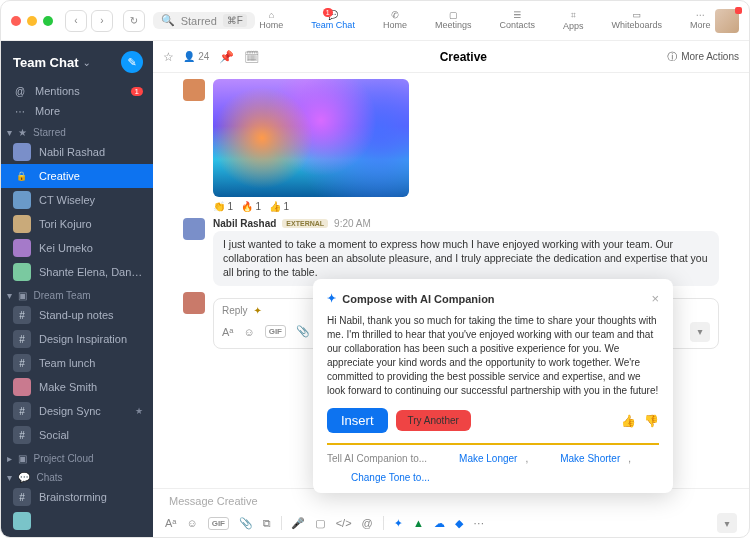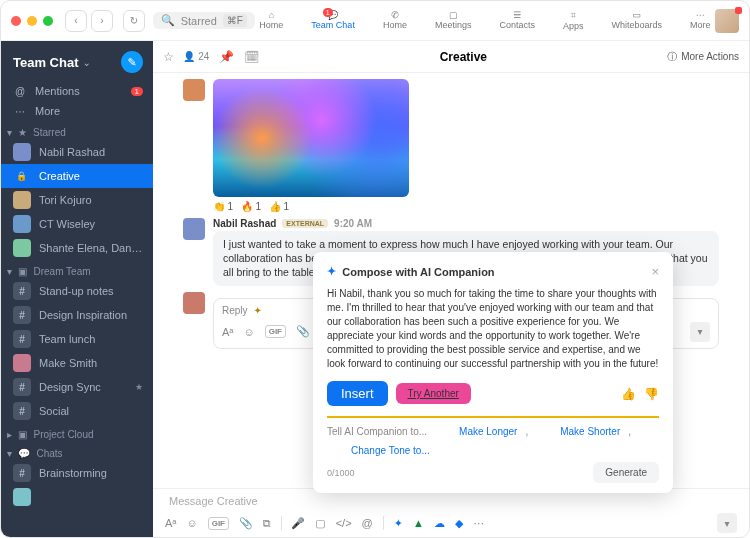--- a/index.html
+++ b/index.html
@@ -45,38 +45,38 @@
   radial-gradient(circle at 25% 50%, #ff9a4a 0%, transparent 32%),
   radial-gradient(circle at 55% 35%, #d86bff 0%, transparent 42%),
   radial-gradient(circle at 85% 45%, #4a6eff 0%, transparent 50%),
   linear-gradient(180deg, #b98bff 0%, #6a55ff 40%, #2cc0e8 68%, #0a5e9e 100%);
 }
 .reactions { display: flex; gap: 8px; margin-top: 4px; font-size: 10px; color: #555; }
 .react { display: flex; align-items: center; gap: 2px; }
 .msg-meta { display: flex; align-items: center; gap: 6px; font-size: 10px; }
 .msg-name { font-weight: 600; color: #333; }
 .ext-badge { background: #f0e9d6; color: #8a7a3a; font-size: 7px; padding: 1px 4px; border-radius: 3px; font-weight: 600; }
-.msg-time { color: #999; font-weight: bold; }
+.msg-time { color: #999; }
 .bubble { background: #f3f4f6; border-radius: 8px; padding: 6px 10px; font-size: 10.5px; color: #333; line-height: 1.35; margin-top: 2px; }
 .reply-box { border: 1px solid #e5e5e5; border-radius: 8px; margin-top: 6px; padding: 6px 8px; }
 .reply-top { font-size: 10px; color: #888; display: flex; align-items: center; gap: 6px; }
 .reply-toolbar { display: flex; gap: 10px; margin-top: 6px; font-size: 11px; color: #888; align-items: center; flex-wrap: wrap; }
 .tb-ic { cursor: pointer; }
 .tb-sep { width: 1px; height: 14px; background: #e2e2e2; }
 .tb-accent { color: #0d73f0; }
 .tb-green { color: #0a8a3e; }
 .tb-blue { color: #0d73f0; }
 .filter-chip { width: 20px; height: 20px; background: #f0f0f0; border-radius: 4px; display: flex; align-items: center; justify-content: center; color: #888; font-size: 10px; margin-left: auto; }
 .ai-popover { position: absolute; left: 160px; right: 76px; bottom: 44px; background: #fff; border-radius: 8px; box-shadow: 0 4px 24px rgba(0,0,0,0.18); padding: 12px 14px 10px 14px; font-size: 11px; }
 .ai-head { display: flex; align-items: center; gap: 6px; font-weight: 600; font-size: 11px; color: #333; margin-bottom: 8px; }
 .ai-close { margin-left: auto; color: #aaa; cursor: pointer; font-size: 13px; font-weight: 400; }
 .ai-body { font-size: 10px; color: #333; line-height: 1.4; margin-bottom: 10px; }
 .ai-btn-row { display: flex; align-items: center; gap: 8px; margin-bottom: 10px; }
 .btn-primary { background: #0d73f0; color: #fff; border: none; border-radius: 6px; padding: 5px 14px; font-size: 13px; cursor: pointer; }
-.btn-secondary { background: #ec4899; color: #333; border: none; border-radius: 6px; padding: 5px 12px; font-size: 10px; cursor: pointer; text-decoration: underline; }
+.btn-secondary { background: #ef4444; color: #333; border: none; border-radius: 6px; padding: 5px 12px; font-size: 10px; cursor: pointer; }
 .thumbs { margin-left: auto; display: flex; gap: 8px; color: #aaa; font-size: 12px; }
 .ai-prompt-row { display: flex; align-items: center; gap: 8px; font-size: 10px; color: #888; border-top: 2px solid #eab308; padding-top: 8px; flex-wrap: wrap; }
 .ai-link { color: #0d73f0; cursor: pointer; padding-left: 24px; }
 .ai-foot-row { display: flex; align-items: center; justify-content: space-between; margin-top: 6px; font-size: 9px; color: #999; }
 .gen-btn { background: #f3f4f6; border: none; border-radius: 6px; padding: 5px 12px; font-size: 10px; color: #555; cursor: pointer; }
 .bottom-input { border-top: 1px solid #eee; padding: 4px 12px; }
 .bi-placeholder { font-size: 11px; color: #aaa; padding: 2px 4px 6px 4px; }
 .bi-toolbar { display: flex; gap: 10px; align-items: center; font-size: 11px; color: #888; }
 </style>
 </head>
@@ -166,26 +166,30 @@
     </div>
     <div class="sb-item">
         <div class="sb-av" style="background:#7a8fc9"></div>
         <span class="sb-label">Nabil Rashad</span>
       </div>
     <div class="sb-item active">
         <div class="lock-ic">🔒</div>
         <span class="sb-label">Creative</span>
       </div>
     <div class="sb-item">
+        <div class="sb-av" style="background:#6a9ac9"></div>
+        <span class="sb-label">CT Wiseley</span>
+      </div>
+    <div class="sb-item">
         <div class="sb-av" style="background:#c9aa7a"></div>
         <span class="sb-label">Tori Kojuro</span>
       </div>
     <div class="sb-item">
-        <div class="sb-av" style="background:#6a9ac9"></div>
-        <span class="sb-label">CT Wiseley</span>
+        <div class="sb-av" style="background:#a57ac9"></div>
+        <span class="sb-label">Kei Umeko</span>
       </div>
     <div class="sb-item">
         <div class="sb-av" style="background:#7ac9a0"></div>
         <span class="sb-label">Shante Elena, Daniel Bow...</span>
       </div>
 
     <div class="sb-section-head">
       <span>▾</span>
       <span>▣</span>
       <span>Dream Team</span>
@@ -336,24 +340,20 @@
         </div>
       </div>
       <div class="ai-prompt-row">
         <span>Tell AI Companion to...</span>
         <span class="ai-link">Make Longer</span>
           <span>,</span>
         <span class="ai-link">Make Shorter</span>
           <span>,</span>
         <span class="ai-link">Change Tone to...</span>
       </div>
-      <div class="ai-foot-row">
-        <span>0/1000</span>
-        <button class="gen-btn">Generate</button>
-      </div>
     </div>
 
     <div class="bottom-input">
       <div class="bi-placeholder">Message Creative</div>
       <div class="bi-toolbar">
         <span class="tb-ic">Aᵃ</span>
         <span class="tb-ic">☺</span>
         <span class="tb-ic" style="font-size:8px;font-weight:600;border:1px solid #ccc;padding:1px 3px;border-radius:3px">GIF</span>
         <span class="tb-ic">📎</span>
         <span class="tb-ic">⧉</span>

